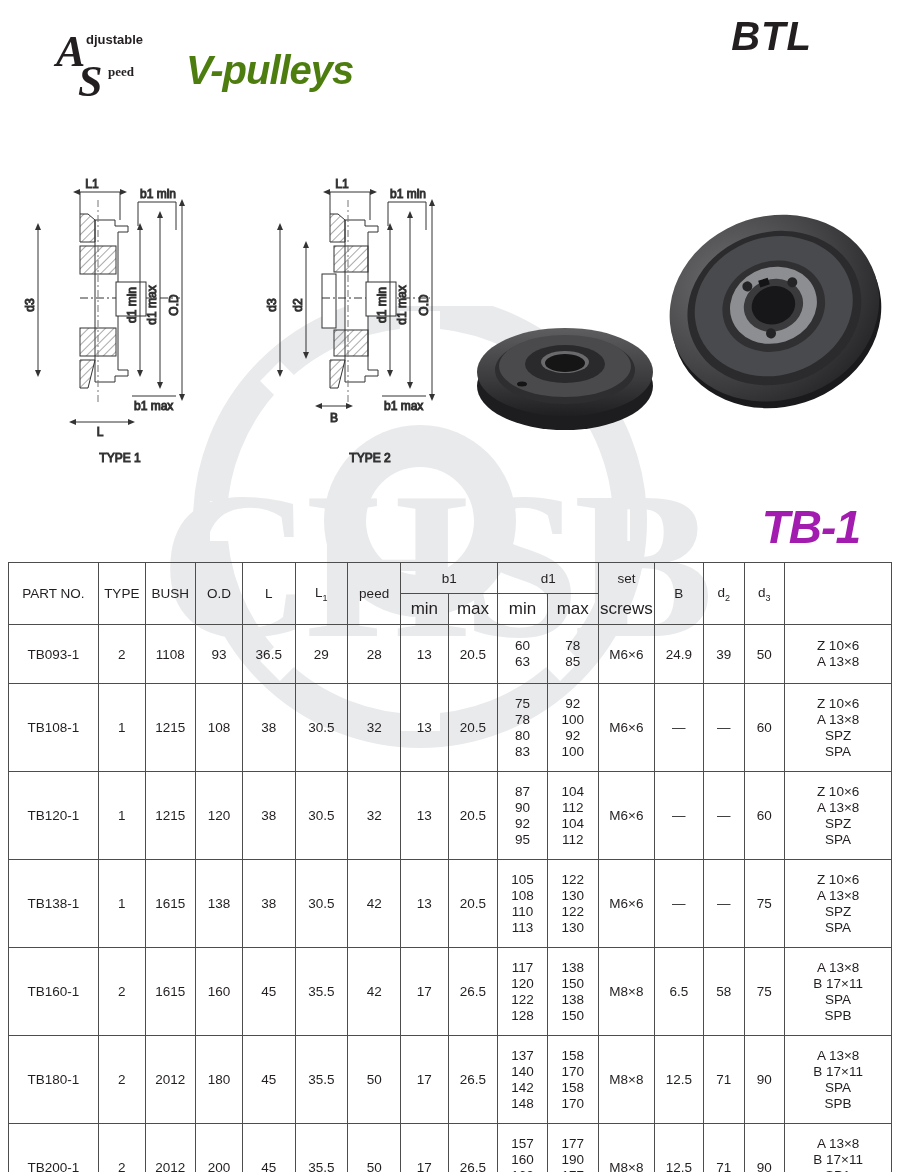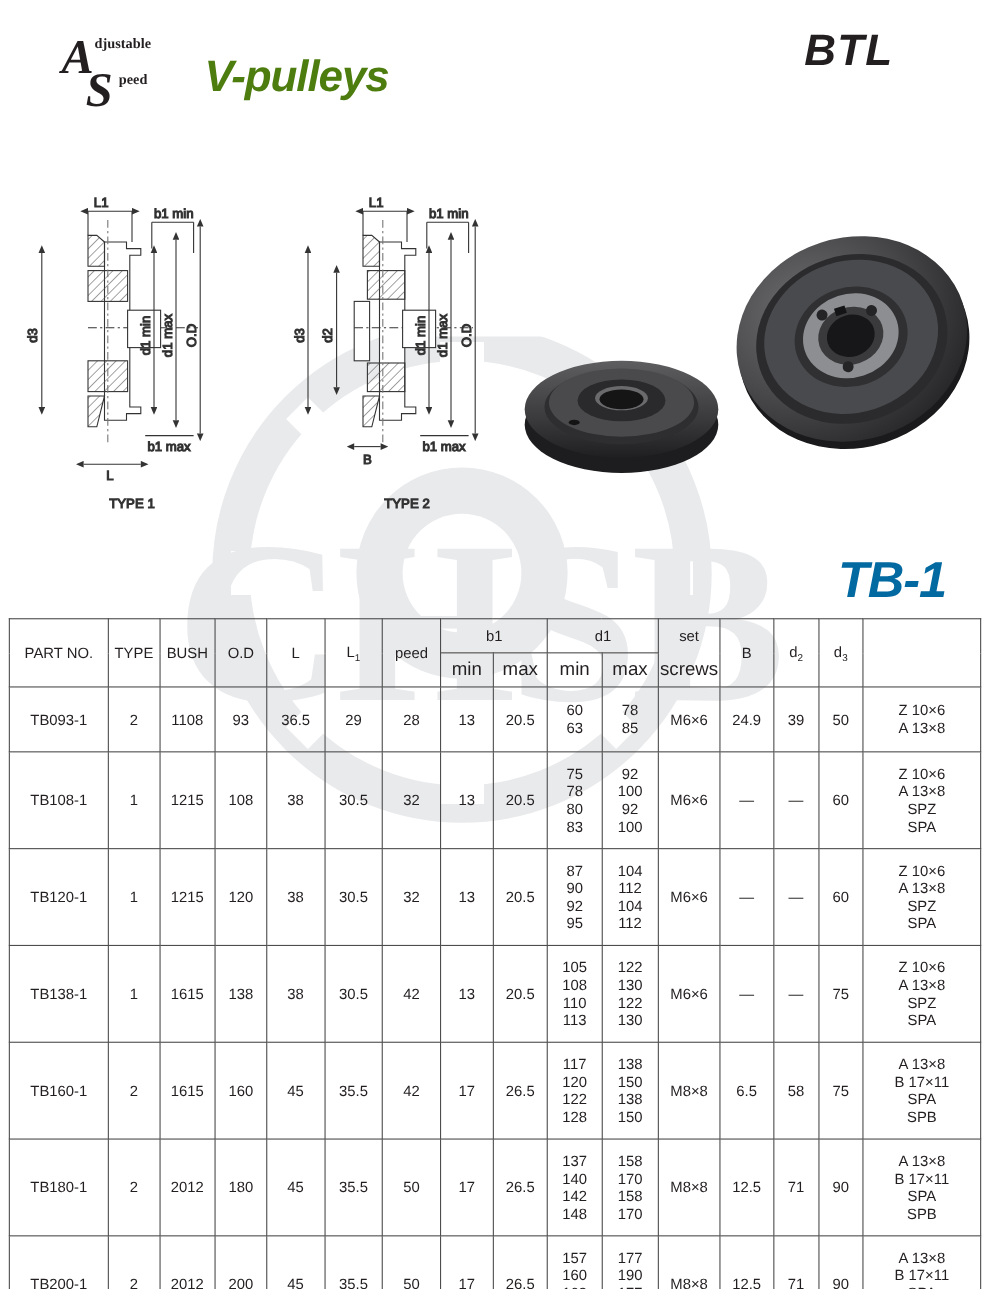--- a/index.html
+++ b/index.html
@@ -38,21 +38,21 @@
     width:420px;height:80px;
   }
   .logo .big-a{
     position:absolute;left:0;top:2px;
     font-family:"Liberation Serif", serif;
     font-style:italic;font-weight:bold;font-size:44px;
     color:#231f20;
   }
   .logo .adj{
     position:absolute;left:30px;top:8px;
-    font-family:Liberation Serif, serif;
+    font-family:Liberation Sans, sans-serif;
     font-size:13px;font-weight:bold;color:#231f20;
   }
   .logo .big-s{
     position:absolute;left:22px;top:32px;
     font-family:"Liberation Serif", serif;
     font-style:italic;font-weight:bold;font-size:44px;
     color:#231f20;
   }
   .logo .spd{
     position:absolute;left:52px;top:40px;
@@ -60,21 +60,21 @@
     font-size:13px;font-weight:bold;color:#231f20;
   }
   .logo .vp{
     position:absolute;left:130px;top:24px;
     font-family:"Liberation Sans", sans-serif;
     font-style:italic;font-weight:bold;font-size:40px;
     letter-spacing:-1px;
     color:#4d7c0f;
   }
   .btl{
-    position:absolute;right:88px;top:24px;
+    position:absolute;right:88px;top:14px;
     font-family:"Liberation Sans", sans-serif;
     font-style:italic;font-weight:bold;font-size:40px;
     letter-spacing:1px;
     color:#231f20;
   }
 
   
   .drawings{
     position:absolute;left:0;top:170px;width:900px;height:310px;z-index:2;
   }
@@ -88,21 +88,21 @@
   .photo{position:absolute;z-index:2;}
   #photo-left{left:470px;top:300px;width:190px;height:140px;}
   #photo-right{left:660px;top:205px;width:230px;height:210px;}
 
   
   .series-title{
     position:absolute;right:40px;top:500px;z-index:3;
     font-family:"Liberation Sans", sans-serif;
     font-style:italic;font-weight:bold;font-size:46px;
     letter-spacing:-1px;
-    color:#0369a1;
+    color:#a21caf;
   }
 
   
   .table-wrap{
     position:absolute;left:8px;top:562px;width:884px;z-index:3;
   }
   table.spec{
     border-collapse:collapse;
     width:884px;
     background:transparent;

